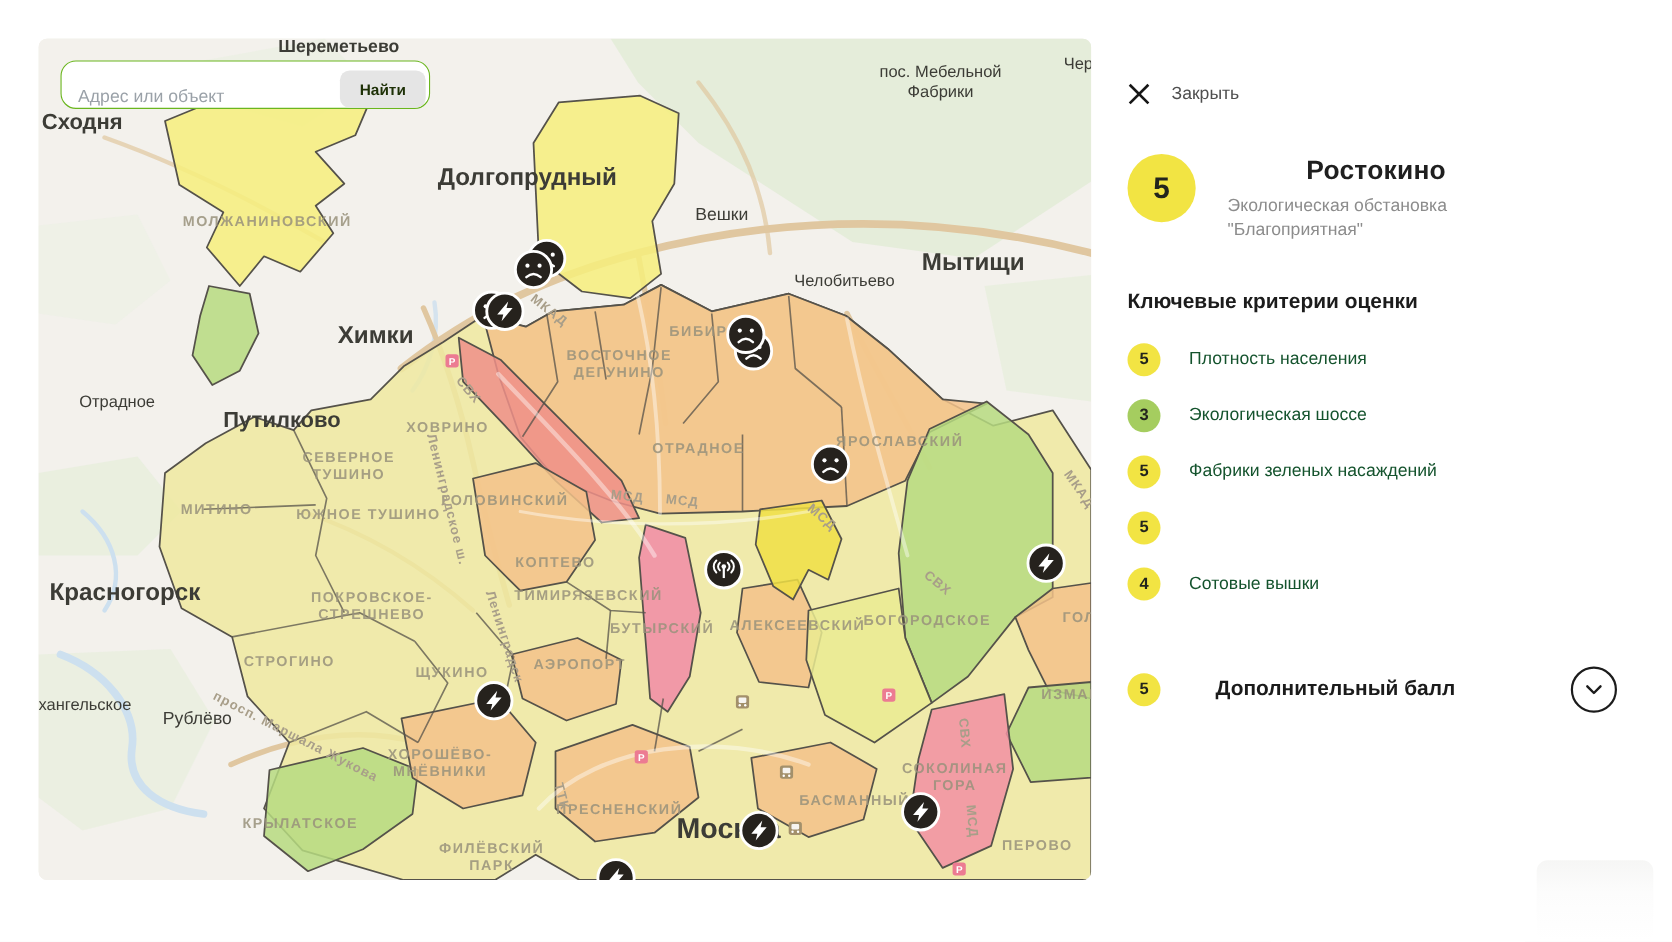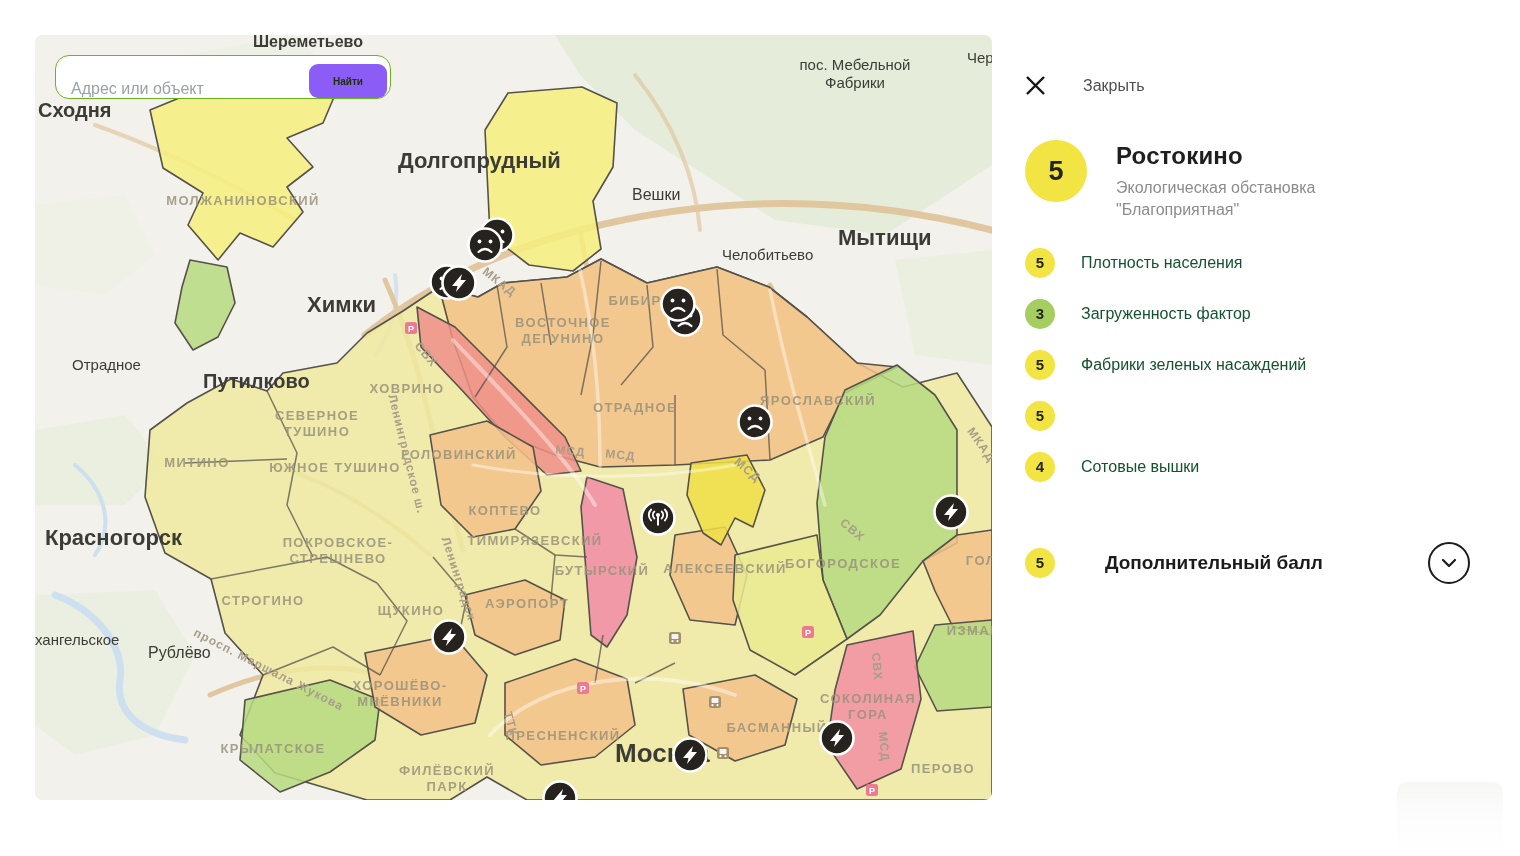--- a/index.html
+++ b/index.html
@@ -18,34 +18,34 @@
   .dist{stroke:#55524a;stroke-width:1.6;stroke-linejoin:round;fill-opacity:.85;}
 
   
   .search-bar{position:absolute;left:20px;top:20px;width:336px;height:44px;background:#fff;
     border:1px solid #3b82f6;border-radius:14px;box-sizing:border-box;display:flex;
     align-items:flex-end;z-index:6;}
   .search-bar input{flex:1;border:none;outline:none;background:transparent;padding:0 15px;
     font-size:16px;color:#333;font-family:"Liberation Sans",sans-serif;}
   .search-bar input::placeholder{color:#9aa1a8;}
   .search-btn{width:78px;height:34px;margin-right:3px;border:none;border-radius:9px;
-    background:#8b5cf6;color:#1d3006;font-size:10px;font-weight:700;cursor:pointer;
+    background:#e5e5e5;color:#1d3006;font-size:14px;font-weight:700;cursor:pointer;
     font-family:"Liberation Sans",sans-serif;}
 
   
   .panel{position:absolute;left:1025px;top:75px;width:445px;color:#222;}
-  .close-row{display:flex;align-items:center;gap:37px;background:none;border:none;padding:0;
+  .close-row{display:flex;align-items:center;gap:19px;background:none;border:none;padding:0;
     cursor:pointer;font-family:"Liberation Sans",sans-serif;}
   .close-row span{font-size:16px;color:#4f4f4f;}
   .district-header{display:flex;align-items:flex-start;gap:29px;margin-top:44px;}
   .score-circle{border-radius:50%;display:flex;align-items:center;justify-content:center;
     font-weight:700;color:#23251d;flex:0 0 auto;}
   .score-circle.big{width:62px;height:62px;font-size:27px;}
   .score-circle.sm{width:30px;height:30px;font-size:15px;}
-  .head-text h1{margin:2px 0 7px;font-size:24px;font-weight:800;color:#1f1f1f;letter-spacing:.2px;}
+  .head-text h1{margin:2px 0 7px;font-size:24px;font-weight:800;color:#1f1f1f;letter-spacing:.2px;text-align:center;}
   .head-text p{margin:0;font-size:16px;color:#8c8c8c;line-height:1.4;max-width:270px;}
   .note{margin:31px 0 0;font-style:italic;font-size:16.5px;color:#a5a5a5;line-height:1.47;max-width:445px;}
   .crit-heading{margin:42px 0 0;font-size:19px;font-weight:800;color:#1c1c1c;}
   .criteria{margin-top:26px;}
   .crit-row{display:flex;align-items:center;gap:26px;margin-bottom:21px;}
   .crit-label{font-size:16px;color:#14532d;}
   .extra-row{display:flex;align-items:center;gap:26px;margin-top:60px;}
   .extra-label{font-size:19px;font-weight:800;color:#1b1b1b;margin-left:24px;}
   .chevron-btn{margin-left:auto;width:42px;height:42px;border-radius:50%;border:2px solid #1c1c1c;
     background:#fff;display:flex;align-items:center;justify-content:center;cursor:pointer;}
@@ -269,29 +269,30 @@
 
     <div class="district-header">
       <div class="score-circle big" style="background-color: rgb(242, 228, 67);">5</div>
       <div class="head-text">
         <h1>Ростокино</h1>
         <p>Экологическая обстановка "Благоприятная"</p>
       </div>
     </div>
 
 
+    <h2 class="crit-heading">Ключевые критерии оценки</h2>
 
     <div class="criteria">
       <div class="crit-row">
         <div class="score-circle sm" style="background-color: rgb(242, 228, 67);">5</div>
         <span class="crit-label">Плотность населения</span>
       </div>
       <div class="crit-row">
         <div class="score-circle sm" style="background-color: rgb(165, 205, 95);">3</div>
-        <span class="crit-label">Загруженность фактор</span>
+        <span class="crit-label">Экологическая шоссе</span>
       </div>
       <div class="crit-row">
         <div class="score-circle sm" style="background-color: rgb(242, 228, 67);">5</div>
         <span class="crit-label">Фабрики зеленых насаждений</span>
       </div>
       <div class="crit-row">
         <div class="score-circle sm" style="background-color: rgb(242, 228, 67);">5</div>
       </div>
       <div class="crit-row">
         <div class="score-circle sm" style="background-color: rgb(242, 228, 67);">4</div>

